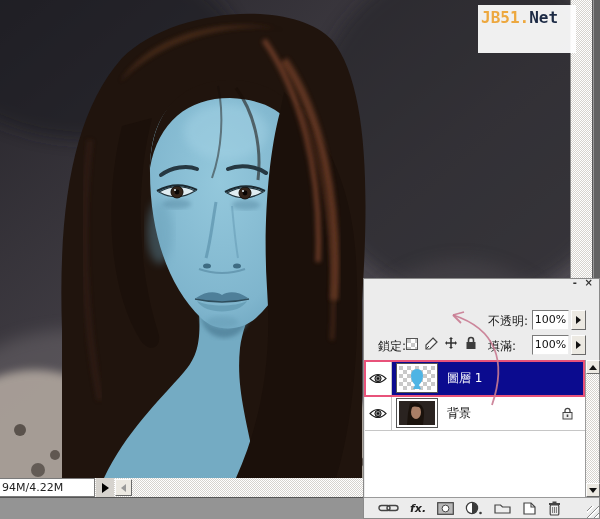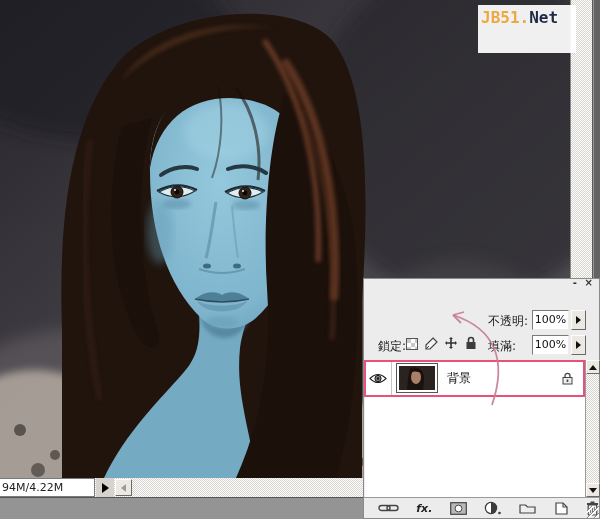--- a/index.html
+++ b/index.html
@@ -56,21 +56,21 @@
   .eye-cell { width:27px; height:100%; border-right:1px solid #c6c6c6; background:#fff; display:flex; align-items:center; justify-content:center; flex:none; }
   .thumb { width:40px; height:28px; margin-left:5px; border:2px solid #fff; outline:1px solid #555; flex:none; position:relative; overflow:hidden; }
   .checker { background:repeating-conic-gradient(#fff 0% 25%, #c9c9c9 0% 50%); background-size:8px 8px; }
   .layer-label { margin-left:10px; font-size:12px; white-space:nowrap; }
   .sel-outline { left:0; top:81px; width:221px; height:37px; border:2px solid #e8527a; z-index:6; pointer-events:none; }
 
   .list-scroll { left:221px; top:81px; width:14px; height:137px; border-left:1px solid #9a9a9a; }
   .sbtn { width:14px; height:14px; display:flex; align-items:center; justify-content:center; }
 
   .panel-footer { left:0; top:218px; width:235px; height:21px; background:#ececec; border-top:1px solid #9a9a9a;
-                  display:flex; align-items:center; gap:11px; padding-left:14px;justify-content:space-between; }
+                  display:flex; align-items:center; gap:11px; padding-left:14px; }
   .fx-label { font-size:11px; font-style:italic; font-weight:bold; color:#222; }
   .grip { position:absolute; right:0; bottom:0; width:12px; height:12px;
           background:repeating-linear-gradient(135deg, transparent 0 3px, #8a8a8a 3px 4px, #fff 4px 5px); }
   svg { display:block; }
 </style>
 </head>
 <body>
 
 <div id="stage">
 
@@ -211,20 +211,35 @@
         <path d="M3.5 6 V4 A2.5 2.5 0 0 1 8.5 4 V6" fill="none" stroke="#3c3c3c" stroke-width="1.6"></path>
     </svg>
     <span class="abs chinese" style="left:124px;top:59px;">填滿:</span>
     <div class="abs field sunken" style="left:168px;top:56px;width:37px;">100%</div>
     <div class="abs arrow-btn raised" style="left:207px;top:56px;">
       <span class="tri-right-sm"></span>
     </div>
 
     <div class="abs list">
 
+      <div class="layer-row" style="background:#0b0b8f;">
+        <div class="eye-cell">
+          <svg width="18" height="11" viewBox="0 0 18 11">
+            <path d="M1 5.5 Q9 -2.5 17 5.5 Q9 13.5 1 5.5 Z" fill="#fff" stroke="#222" stroke-width="1.1"></path>
+            <circle cx="9" cy="5.5" r="3.1" fill="#888" stroke="#111" stroke-width="1"></circle>
+              <circle cx="9" cy="5.5" r="1.2" fill="#111"></circle>
+          </svg>
+        </div>
+        <div class="thumb checker">
+          <svg width="36" height="24" viewBox="0 0 36 24" style="position:absolute;left:0;top:0;">
+            <path d="M18 3 C22 3 24 6 24 10 C24 14 22 17 20 19 L22 23 L14 23 L16 19 C14 17 12 14 12 10 C12 6 14 3 18 3 Z" fill="#4fb4e4"></path>
+          </svg>
+        </div>
+        <span class="layer-label" style="color:#fff;">圖層 1</span>
+      </div>
 
       <div class="layer-row">
         <div class="eye-cell">
           <svg width="18" height="11" viewBox="0 0 18 11">
             <path d="M1 5.5 Q9 -2.5 17 5.5 Q9 13.5 1 5.5 Z" fill="#fff" stroke="#222" stroke-width="1.1"></path>
             <circle cx="9" cy="5.5" r="3.1" fill="#888" stroke="#111" stroke-width="1"></circle>
               <circle cx="9" cy="5.5" r="1.2" fill="#111"></circle>
           </svg>
         </div>
         <div class="thumb" style="background:#241d18;">

